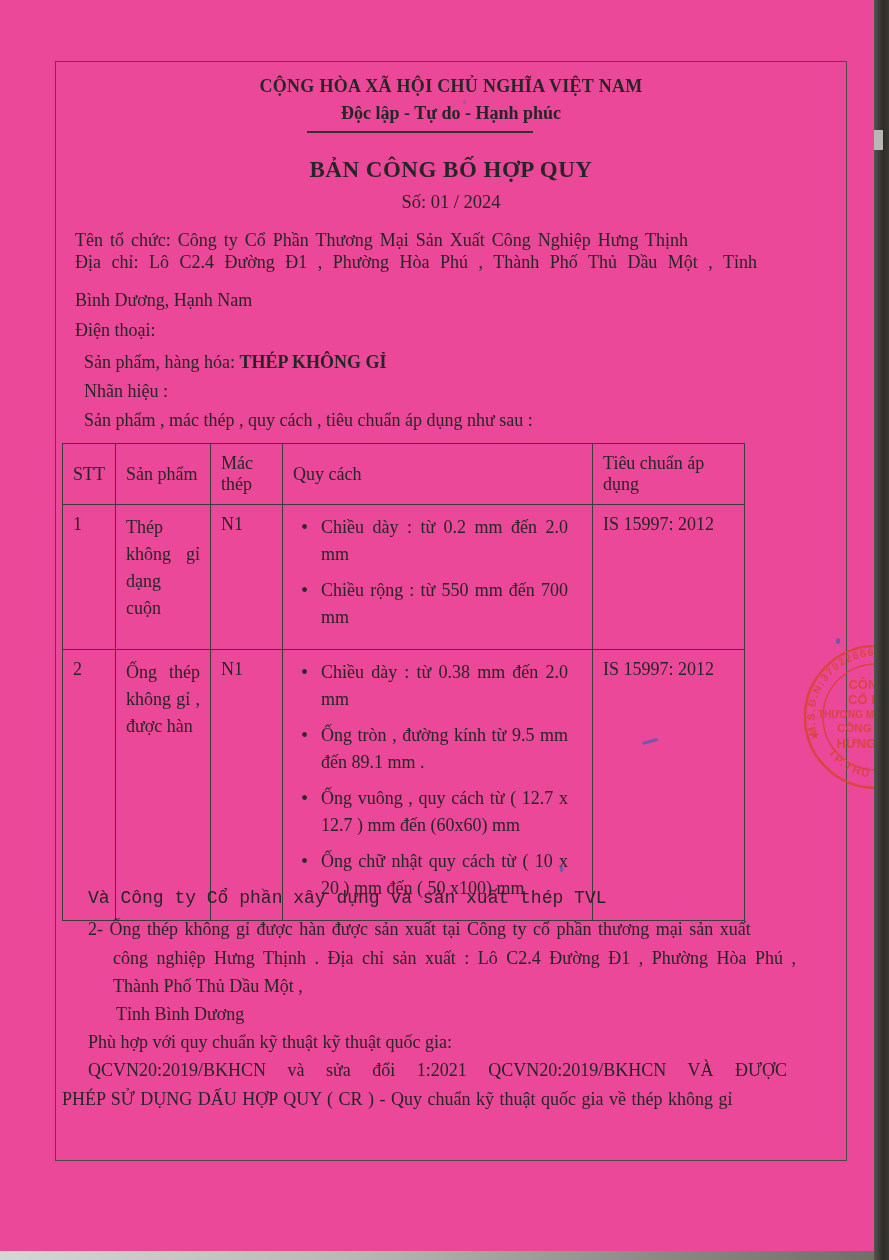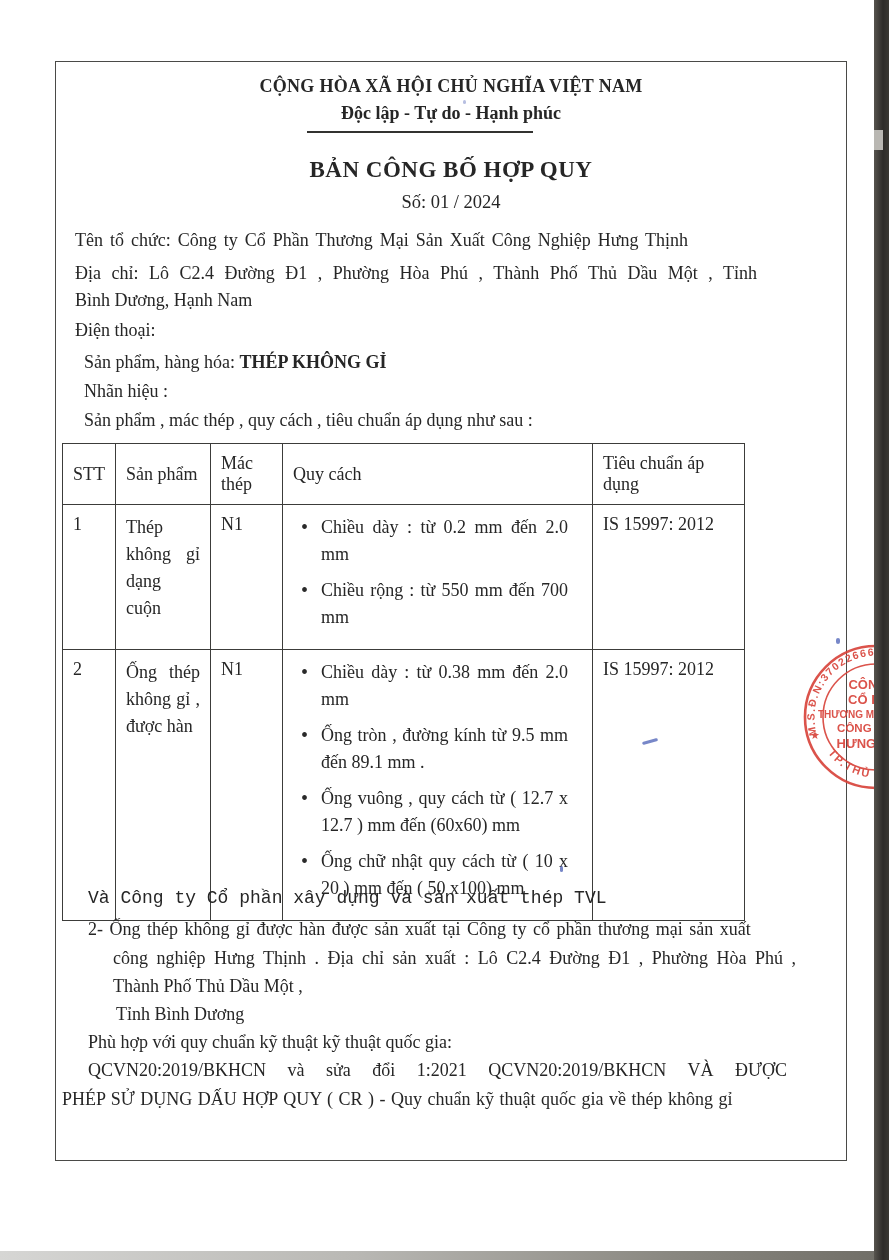--- a/index.html
+++ b/index.html
@@ -1,20 +1,20 @@
 <!DOCTYPE html>
 <html><head>
 <meta charset="utf-8">
 <style>
   html,body{margin:0;padding:0;background:#e8e8e6;}
   .page{
     position:relative;
     width:889px;height:1260px;
     margin:0 auto;
-    background:#ffffff;
+    background:#ec4899;
     overflow:hidden;
     font-family:"Liberation Serif","DejaVu Serif",serif;
     color:#262626;
   }
   .abs{position:absolute;}
   .frame{
     left:55px;top:61px;width:790px;height:1098px;
     border:1.5px solid #4a4a47;
   }
   .center-line{left:56px;width:790px;text-align:center;}
@@ -80,21 +80,21 @@
 
   <div class="abs frame"></div>
 
   <div class="abs center-line nat-title">CỘNG HÒA XÃ HỘI CHỦ NGHĨA VIỆT NAM</div>
   <div class="abs center-line motto">Độc lập - Tự do - Hạnh phúc</div>
   <div class="abs motto-underline"></div>
   <div class="abs center-line doc-title">BẢN CÔNG BỐ HỢP QUY</div>
   <div class="abs center-line doc-number">Số: 01 / 2024</div>
 
   <div class="abs tline" style="left:75px;top:226px;word-spacing:2.5px;text-align:center;">Tên tổ chức: Công ty Cổ Phần Thương Mại Sản Xuất Công Nghiệp Hưng Thịnh</div>
-  <div class="abs tline" style="left:75px;top:259px;word-spacing:6px;text-align:right;">Địa chỉ: Lô C2.4 Đường Đ1 , Phường Hòa Phú , Thành Phố Thủ Dầu Một , Tỉnh</div>
+  <div class="abs tline" style="left:75px;top:248px;word-spacing:6px;text-align:right;">Địa chỉ: Lô C2.4 Đường Đ1 , Phường Hòa Phú , Thành Phố Thủ Dầu Một , Tỉnh</div>
   <div class="abs tline" style="left:75px;top:286px;">Bình Dương, Hạnh Nam</div>
   <div class="abs tline" style="left:75px;top:316px;">Điện thoại:</div>
   <div class="abs tline" style="left:84px;top:348px;">
     <span>Sản phẩm, hàng hóa: </span><span class="bold">THÉP KHÔNG GỈ</span>
   </div>
   <div class="abs tline" style="left:84px;top:377px;text-align:right;">Nhãn hiệu :</div>
   <div class="abs tline" style="left:84px;top:406px;">Sản phẩm , mác thép , quy cách , tiêu chuẩn áp dụng như sau :</div>
 
   <table class="spec">
     <colgroup>

